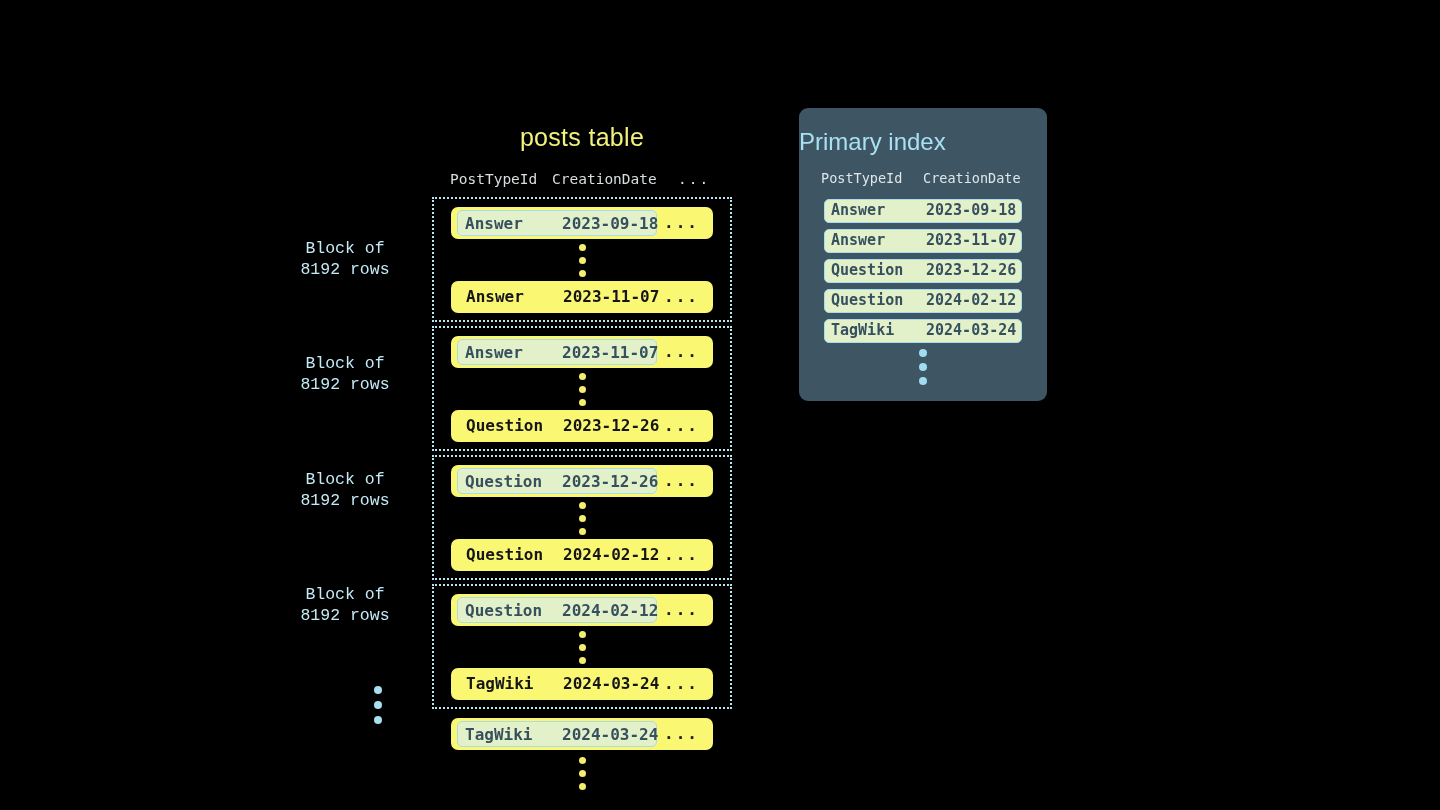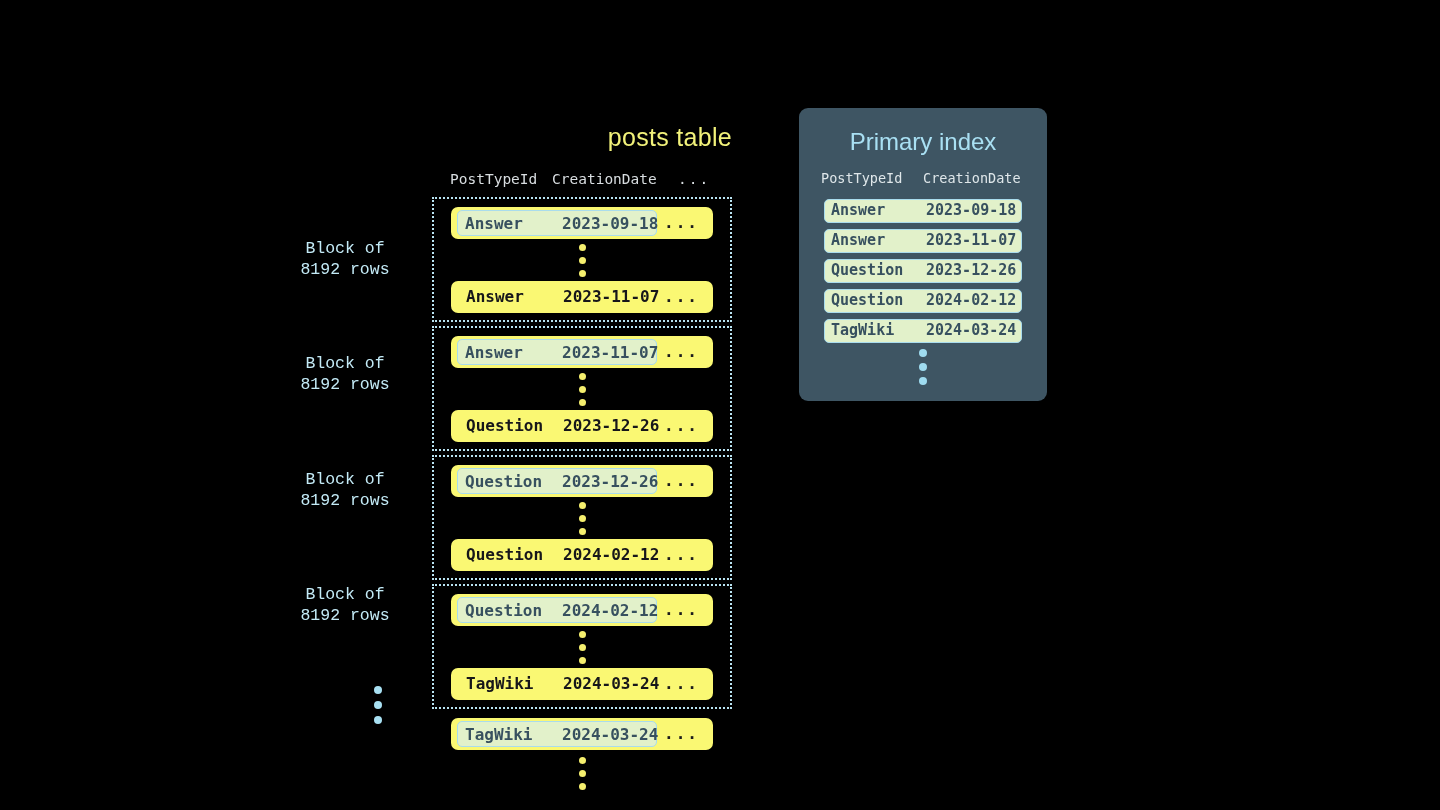--- a/index.html
+++ b/index.html
@@ -27,21 +27,21 @@
     position: absolute;
     left: 432px;
     top: 120px;
     width: 300px;
   }
 
   .table-title {
     font-family: "Liberation Sans", sans-serif;
     font-size: 25px;
     color: #f2f27a;
-    text-align: right;
+    text-align: center;
     letter-spacing: 0.3px;
     height: 34px;
     line-height: 34px;
     white-space: nowrap;
   }
 
   .col-header-row {
     font-family: "DejaVu Sans Mono", monospace;
     font-size: 14.5px;
     color: #d8dde0;
@@ -183,21 +183,20 @@
     width: 248px;
     background: #3e5563;
     border-radius: 9px;
     padding: 0 0 16px 0;
     box-sizing: border-box;
   }
   .pi-title {
     font-family: "Liberation Sans", sans-serif;
     font-size: 24px;
     color: #a9e0f3;
-    text-align: center;
     padding-top: 18px;
     height: 32px;
     line-height: 32px;
   }
   .pi-header {
     font-family: "DejaVu Sans Mono", monospace;
     font-size: 13.5px;
     color: #dfe7ea;
     position: relative;
     height: 20px;

